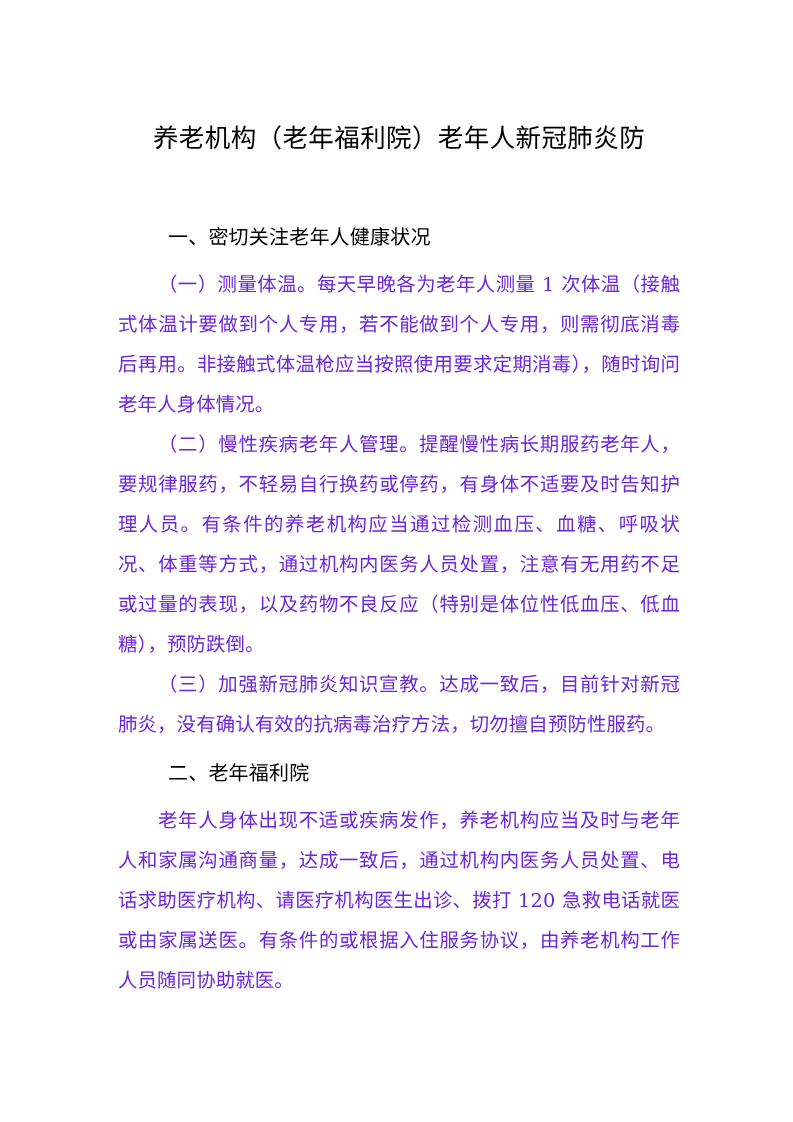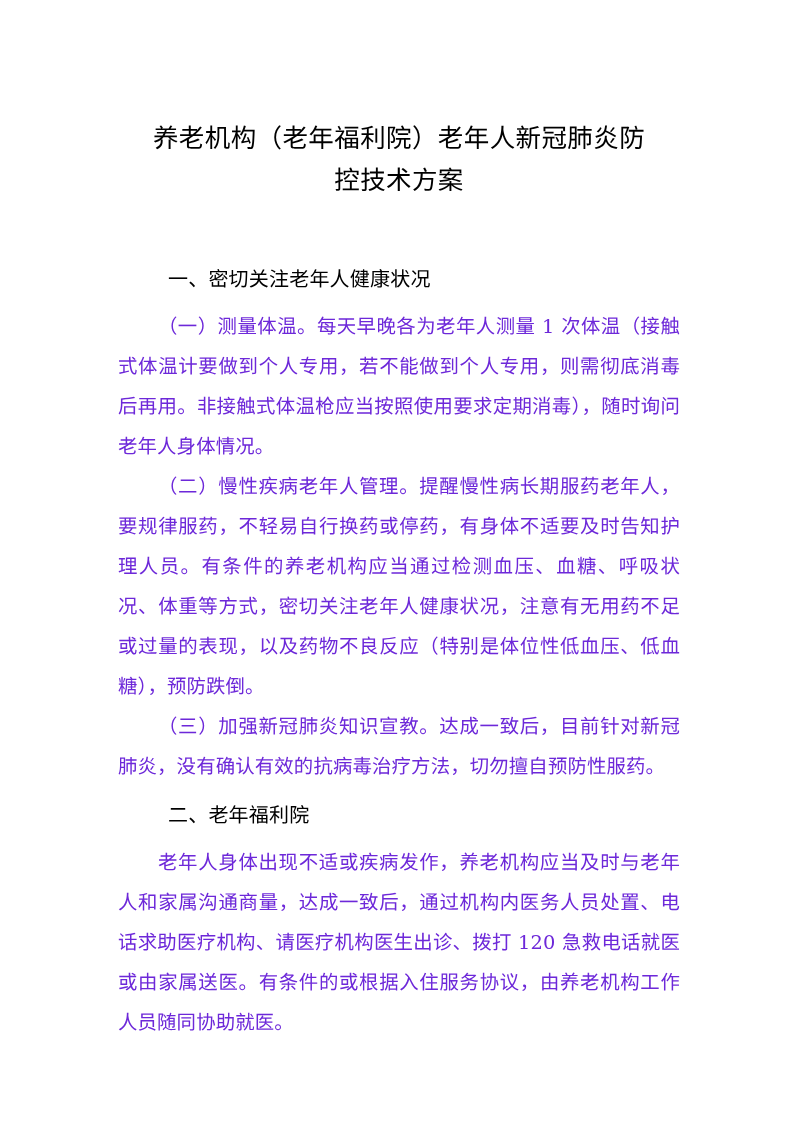--- a/index.html
+++ b/index.html
@@ -77,29 +77,29 @@
   .section-heading,
   .doc-title {
     font-synthesis: none;
   }
 </style>
 </head>
 <body>
 
 <div class="page">
 
-  <h1 class="doc-title"><span>养老机构（老年福利院）老年人新冠肺炎防</span><br><span>控技术方案</span></h1>
+  <h1 class="doc-title"><span>养老机构（老年福利院）老年人新冠肺炎防</span><br></h1>
 
   <div class="title-gap"></div>
 
   <h2 class="section-heading">一、密切关注老年人健康状况</h2>
 
   <p class="body-para">（一）测量体温。每天早晚各为老年人测量 1 次体温（接触式体温计要做到个人专用，若不能做到个人专用，则需彻底消毒后再用。非接触式体温枪应当按照使用要求定期消毒），随时询问老年人身体情况。</p>
 
-  <p class="body-para">（二）慢性疾病老年人管理。提醒慢性病长期服药老年人，要规律服药，不轻易自行换药或停药，有身体不适要及时告知护理人员。有条件的养老机构应当通过检测血压、血糖、呼吸状况、体重等方式，密切关注老年人健康状况，注意有无用药不足或过量的表现，以及药物不良反应（特别是体位性低血压、低血糖），预防跌倒。</p>
+  <p class="body-para">（二）慢性疾病老年人管理。提醒慢性病长期服药老年人，要规律服药，不轻易自行换药或停药，有身体不适要及时告知护理人员。有条件的养老机构应当通过检测血压、血糖、呼吸状况、体重等方式，通过机构内医务人员处置，注意有无用药不足或过量的表现，以及药物不良反应（特别是体位性低血压、低血糖），预防跌倒。</p>
 
   <p class="body-para">（三）加强新冠肺炎知识宣教。达成一致后，目前针对新冠肺炎，没有确认有效的抗病毒治疗方法，切勿擅自预防性服药。</p>
 
   <h2 class="section-heading">二、老年福利院</h2>
 
   <p class="body-para">老年人身体出现不适或疾病发作，养老机构应当及时与老年人和家属沟通商量，达成一致后，通过机构内医务人员处置、电话求助医疗机构、请医疗机构医生出诊、拨打 120 急救电话就医或由家属送医。有条件的或根据入住服务协议，由养老机构工作人员随同协助就医。</p>
 
 </div>
 
 </body></html>

